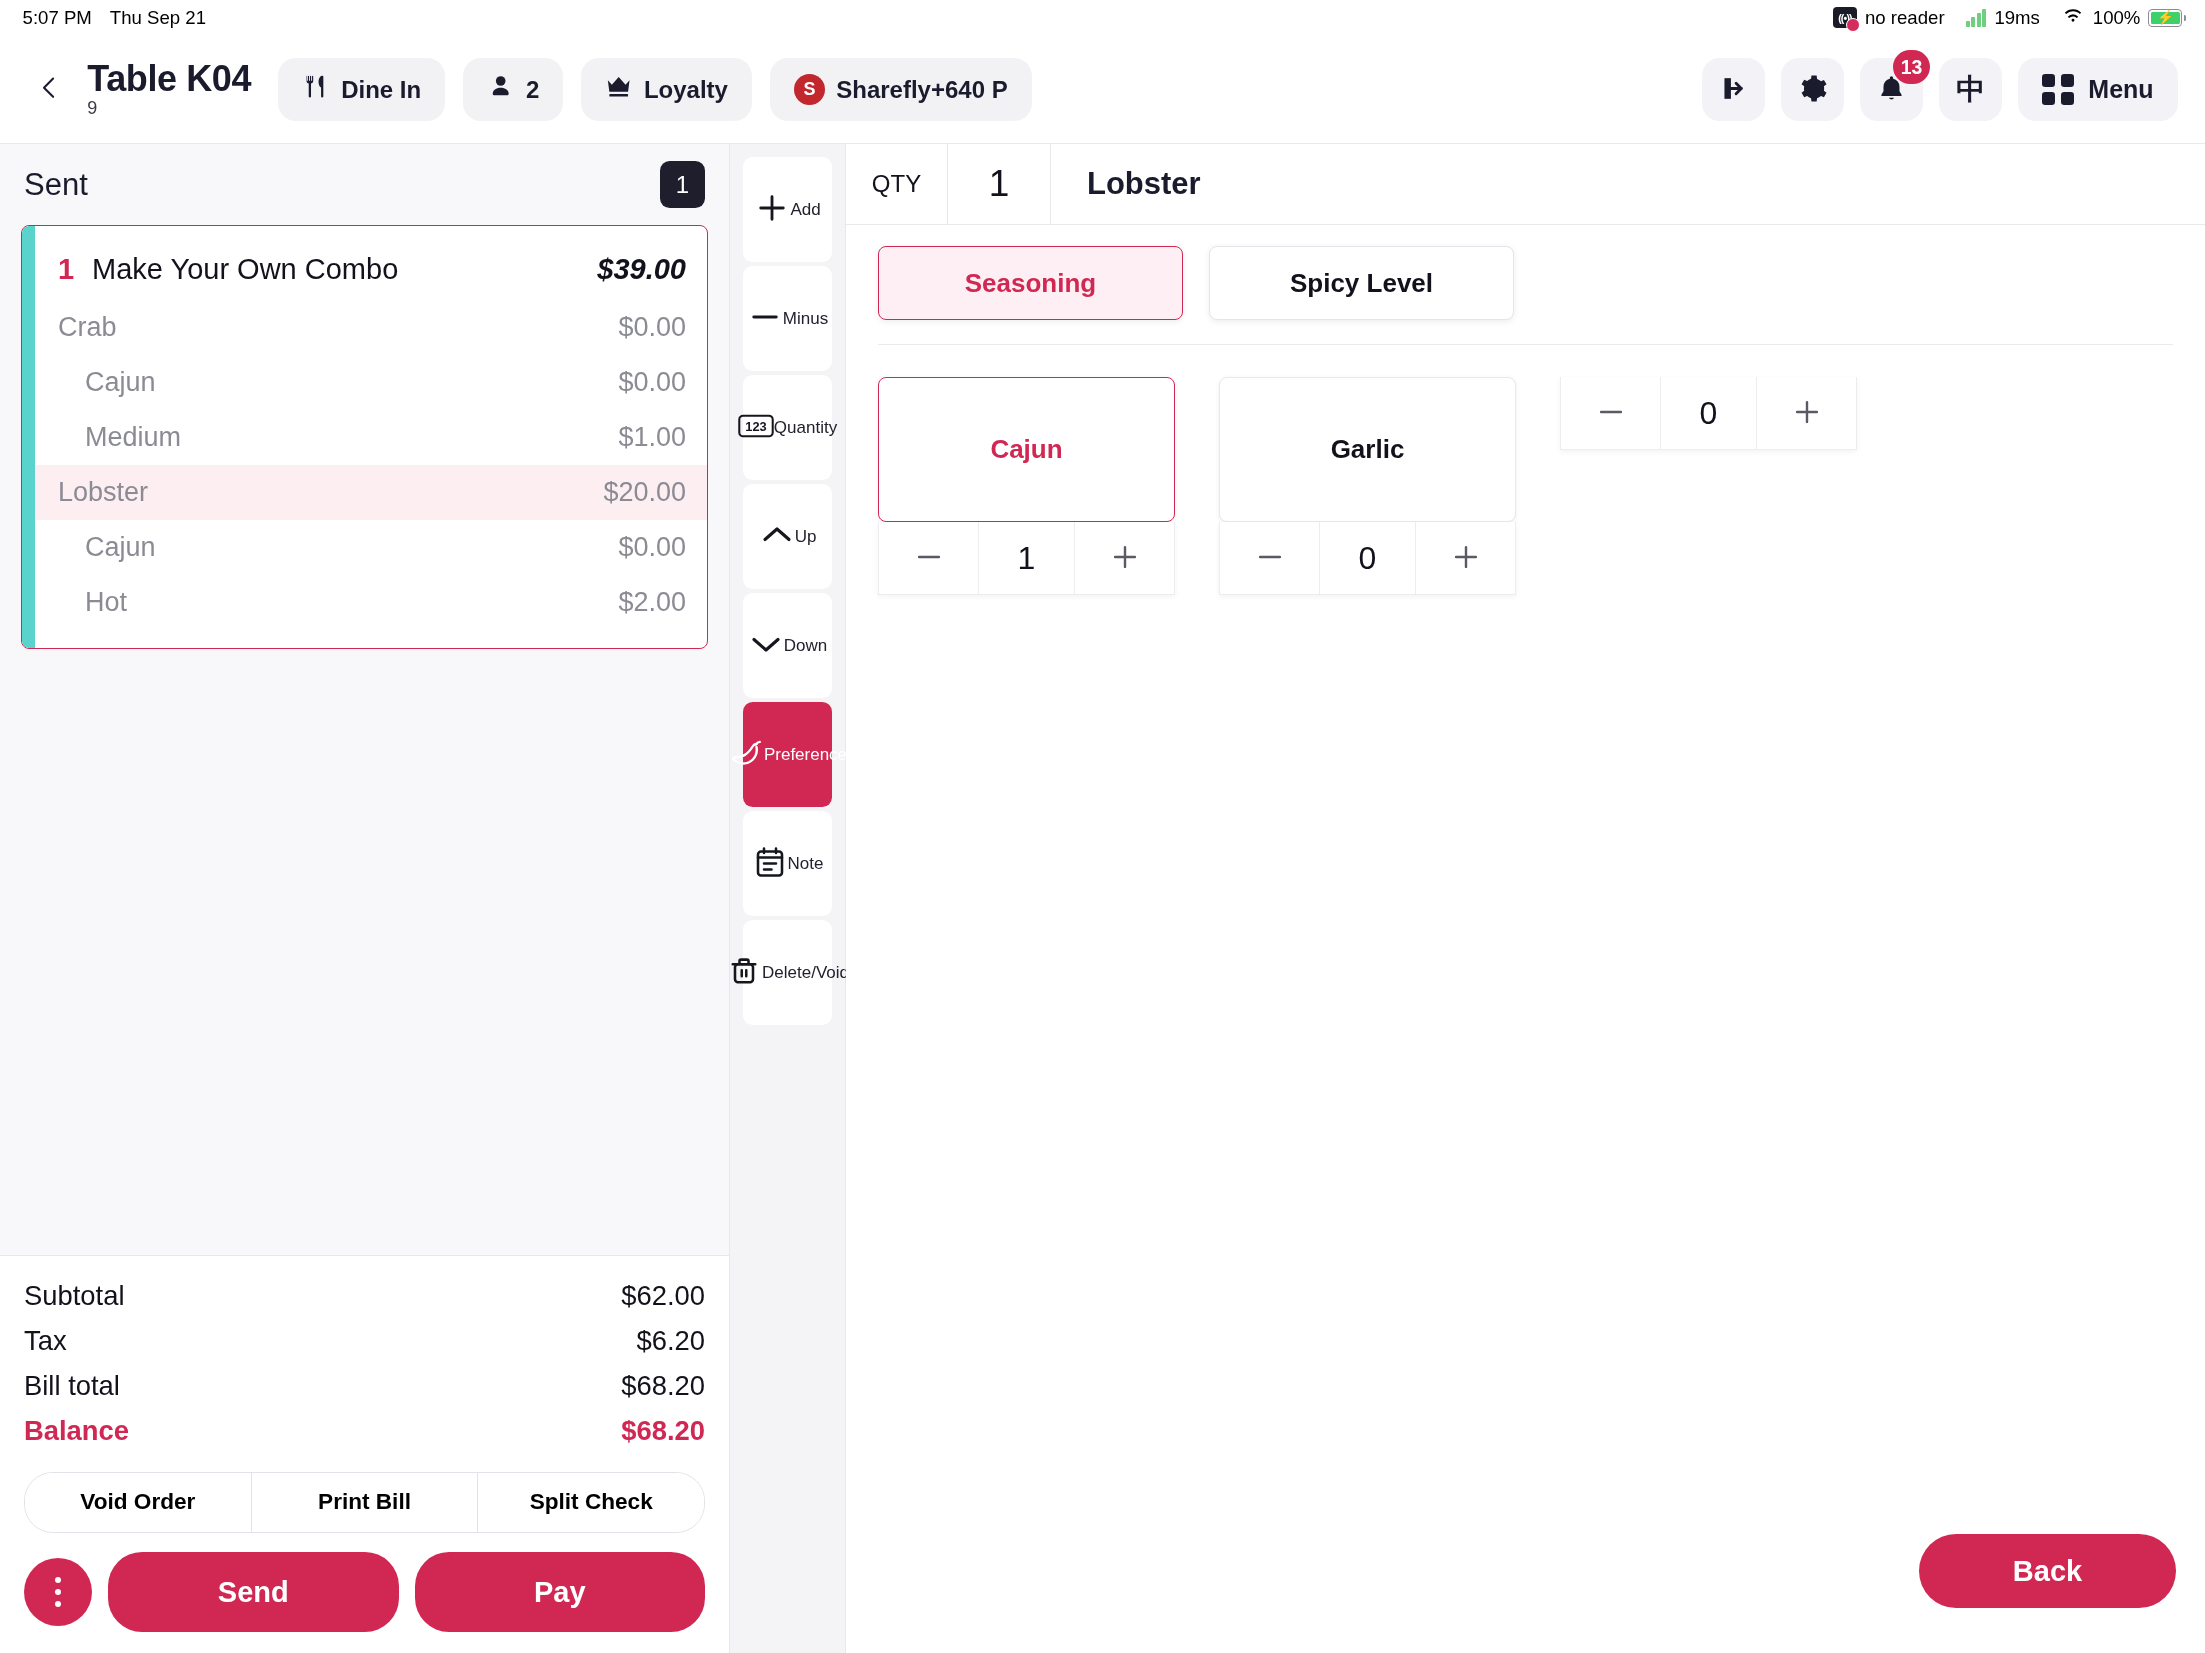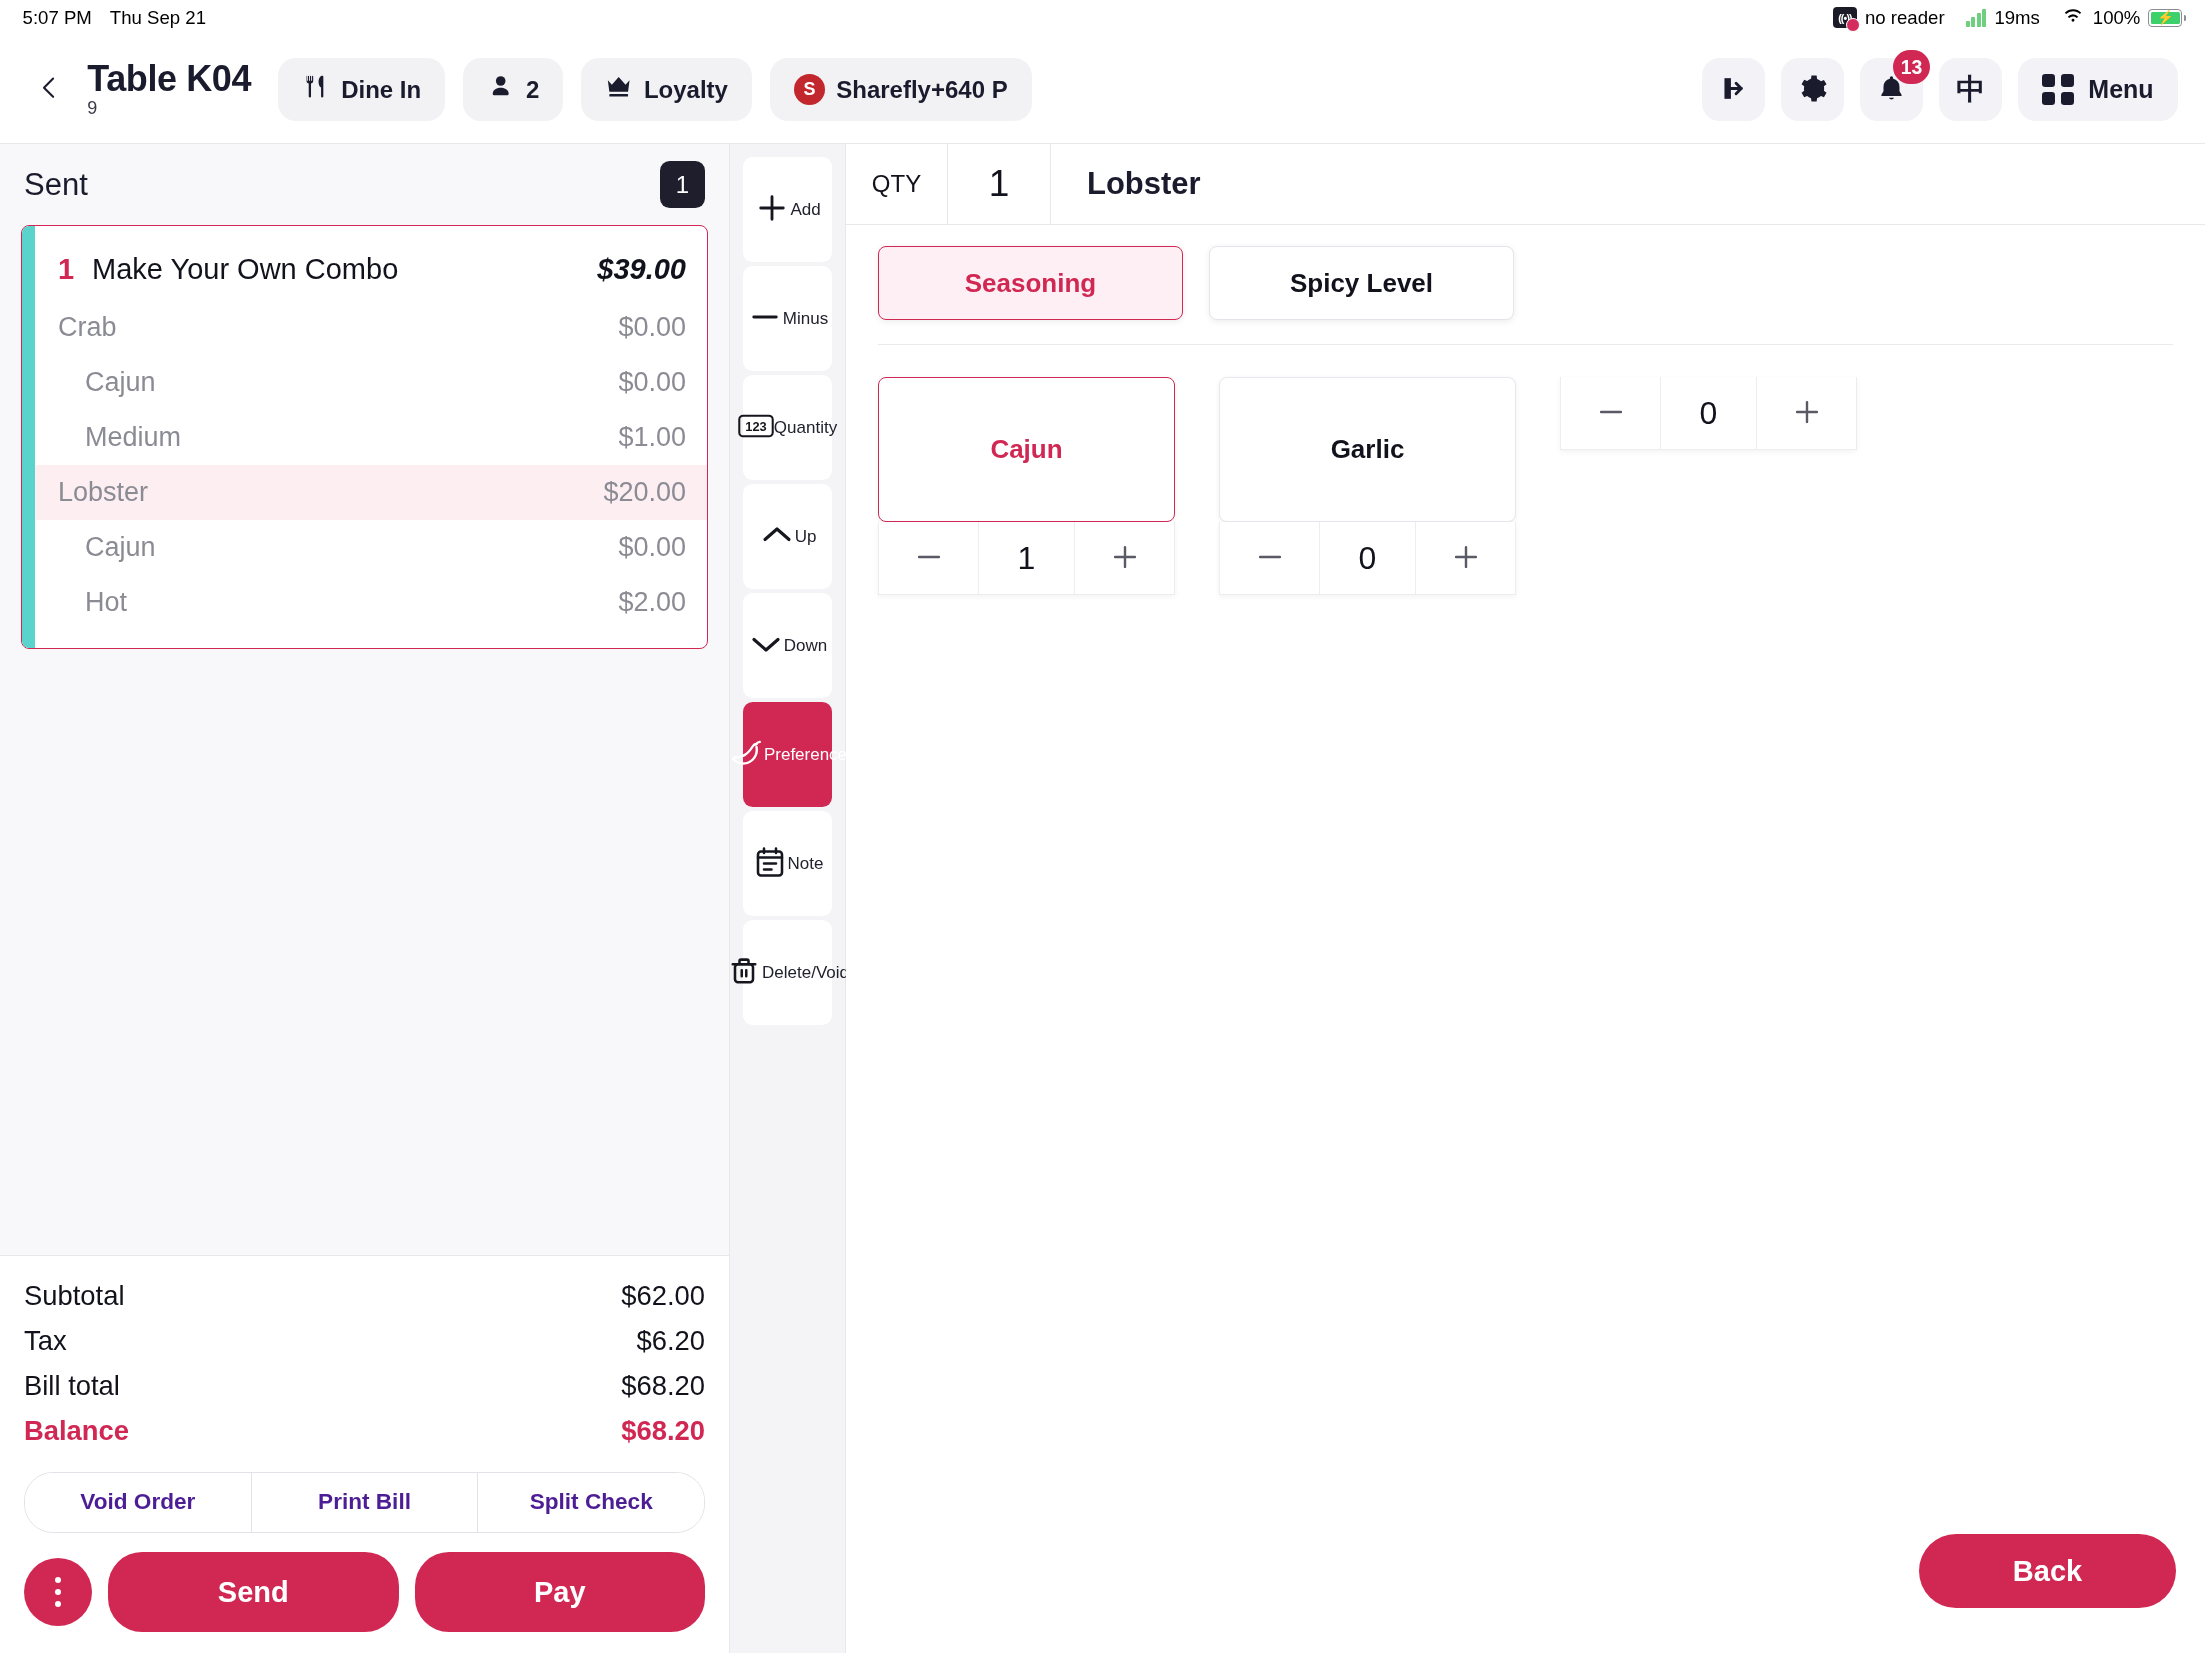--- a/index.html
+++ b/index.html
@@ -149,21 +149,21 @@
   }
   .t-row { display: flex; align-items: center; height: 45px; font-size: 27.4px; color: #12121c; }
   .t-row .v { margin-left: auto; }
   .t-row.bal { color: #d12853; font-weight: 700; text-align: right; }
   .seg-row {
     display: flex; margin: 18px 0 0 0;
     border: 0.8px solid #e2e2e8; border-radius: 29px; overflow: hidden; height: 61px;
   }
   .seg {
     flex: 1; display: flex; align-items: center; justify-content: center;
-    font-size: 22.6px; font-weight: 700; color: #4c1d95; cursor: pointer; background: #fff;
+    font-size: 22.6px; font-weight: 700; color: #000000; cursor: pointer; background: #fff;
     border-right: 0.8px solid #e2e2e8;
   }
   .seg:last-child { border-right: none; }
   .action-row { display: flex; align-items: center; gap: 16px; padding: 19.4px 0 21px 0; }
   .more-btn {
     width: 68px; height: 68px; border-radius: 34px; background: #d12853;
     display: flex; align-items: center; justify-content: center; cursor: pointer;
   }
   .dots { display: flex; flex-direction: column; gap: 5.7px; }
   .dots span { width: 6.5px; height: 6.5px; border-radius: 50%; background: #fff; }

